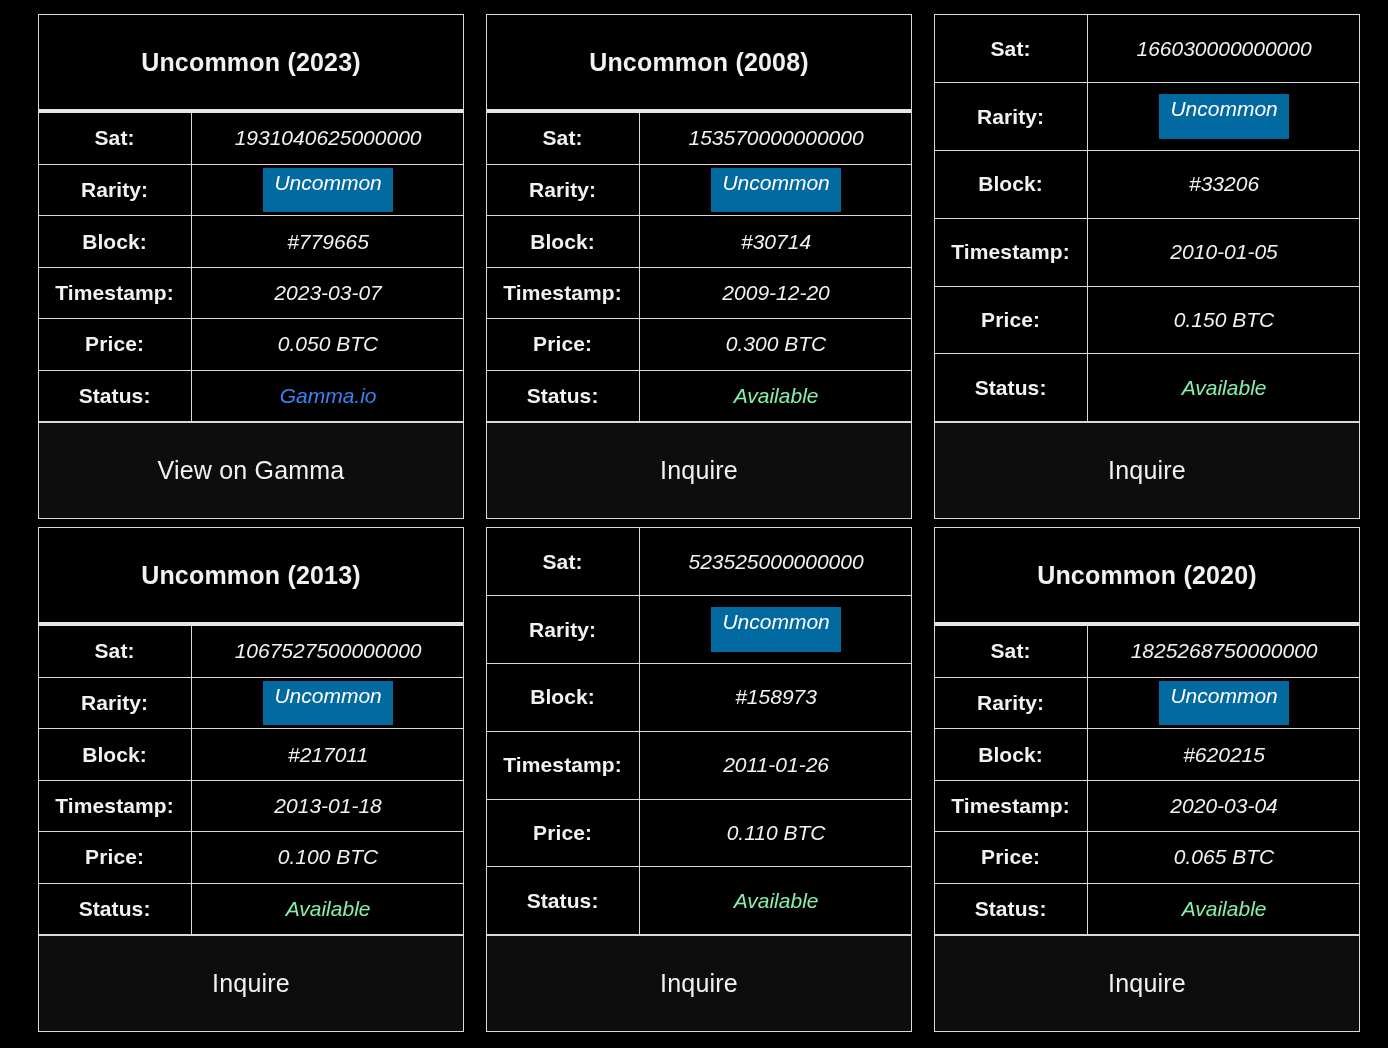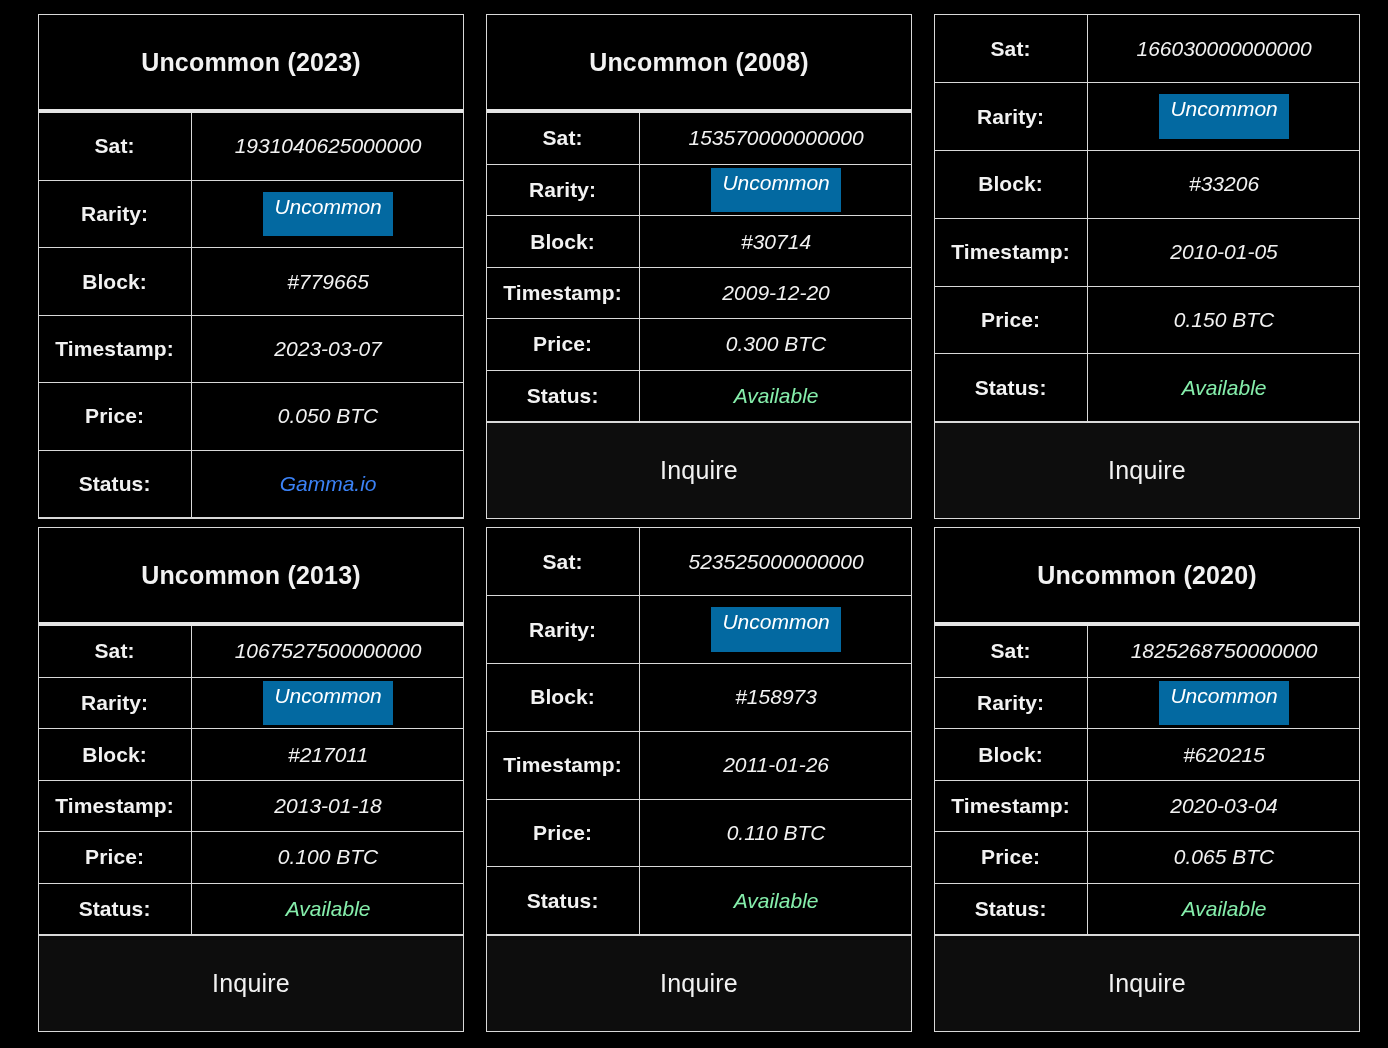--- a/index.html
+++ b/index.html
@@ -138,20 +138,21 @@
       <tr>
         <td class="label">Price:</td>
         <td class="value">0.050 BTC</td>
       </tr>
       <tr>
         <td class="label">Status:</td>
         <td class="value"><span class="status-gamma">Gamma.io</span></td>
       </tr>
     </tbody>
       </table>
+    <div class="card-footer">View on Gamma</div>
   </div>
 
   <div class="card">
     <div class="card-header">Uncommon (2008)</div>
     <table class="card-table">
       <tbody>
           <tr>
         <td class="label">Sat:</td>
         <td class="value">153570000000000</td>
       </tr>

